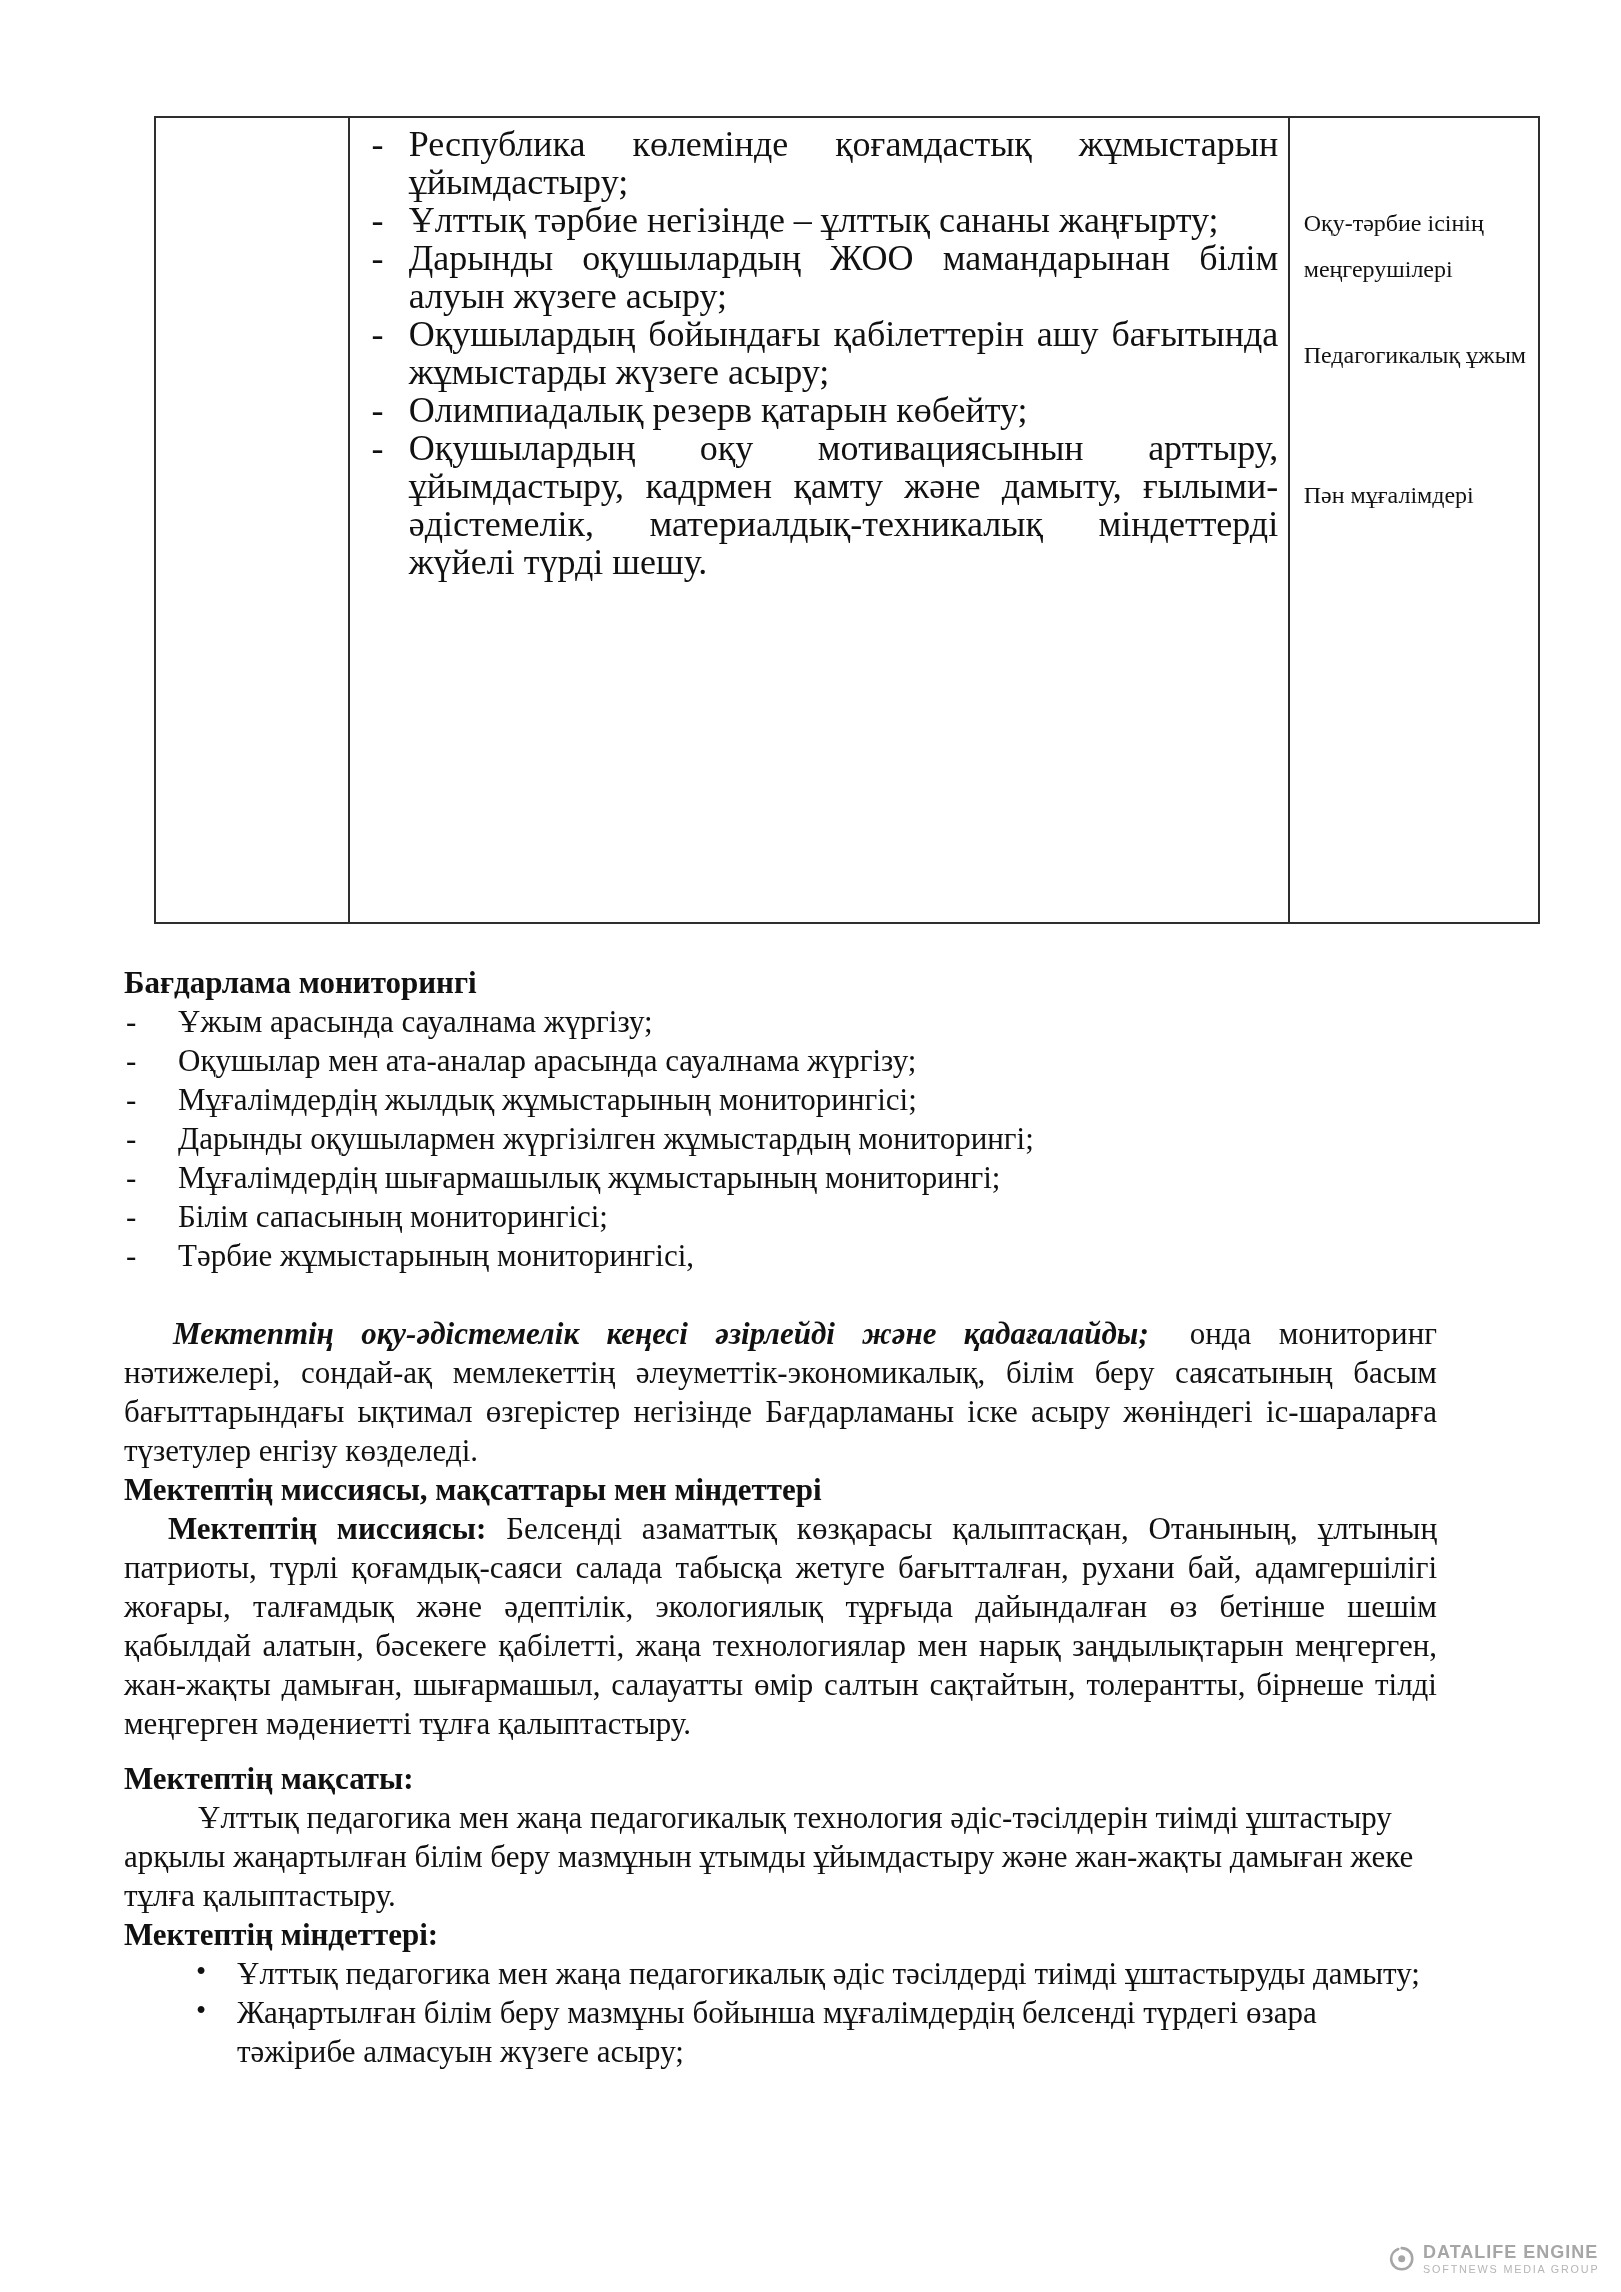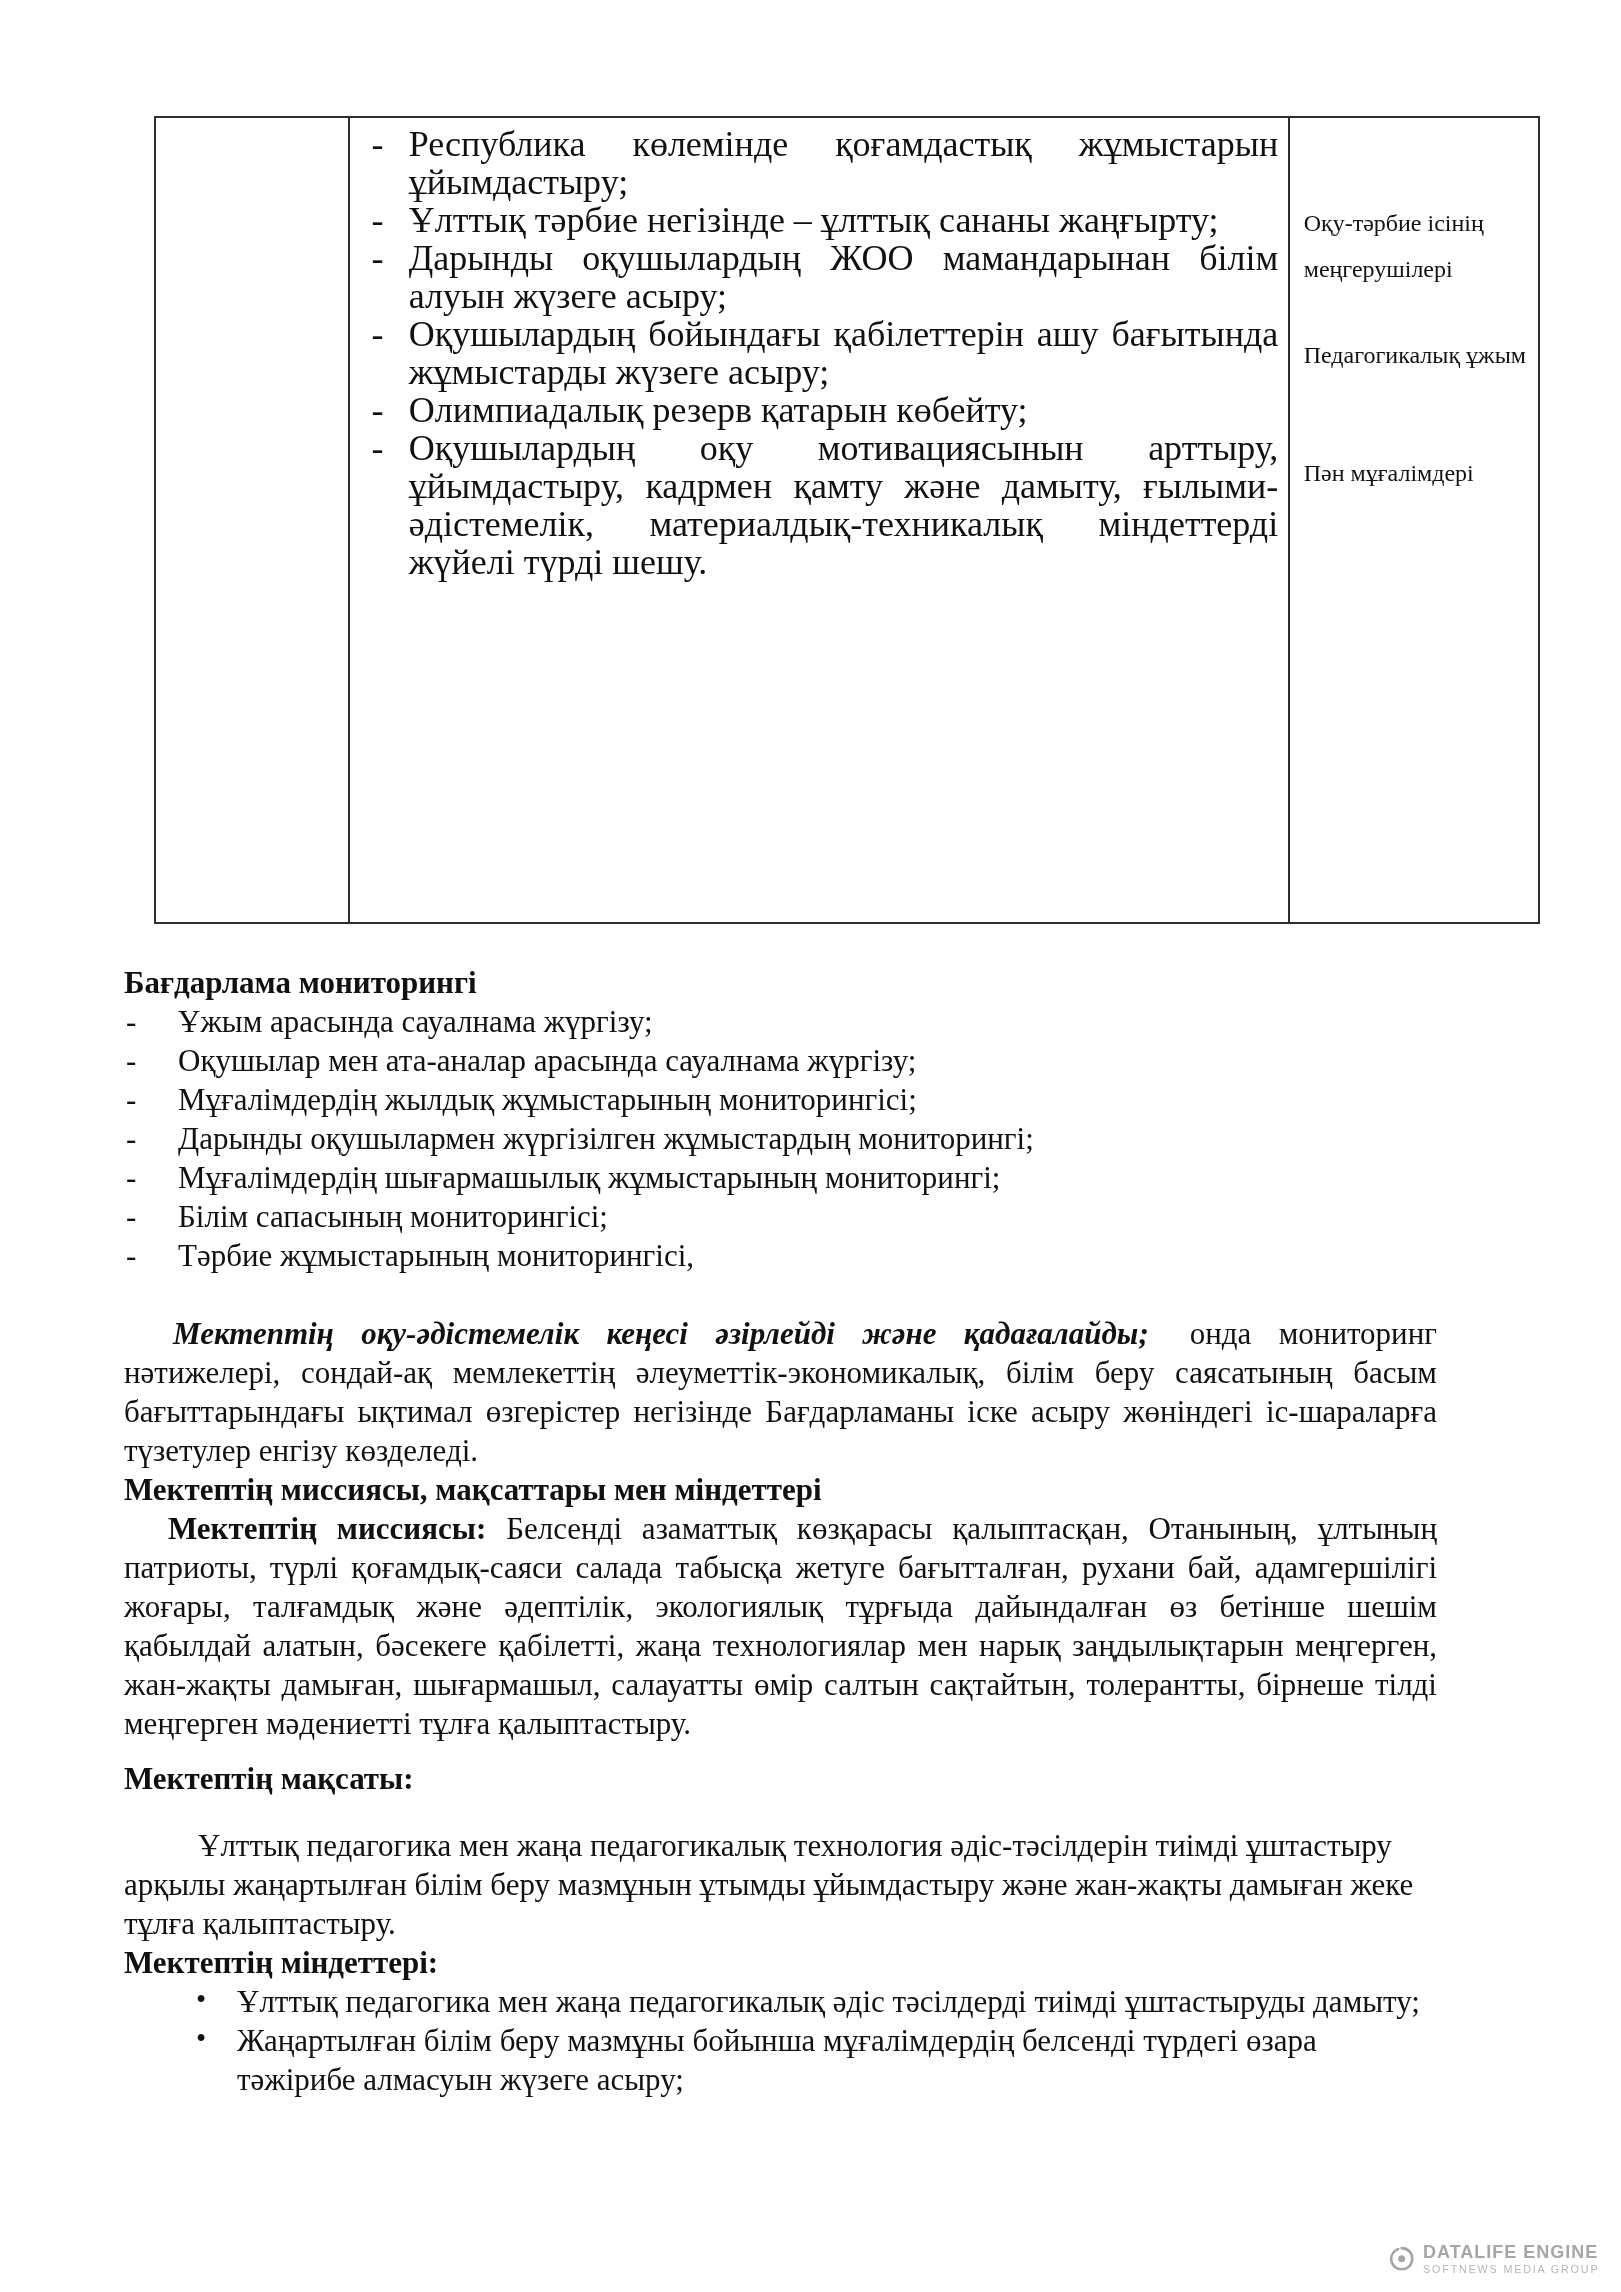--- a/index.html
+++ b/index.html
@@ -53,21 +53,21 @@
     text-align: justify;
     text-align-last: left;
   }
   .task .dash {
     position: absolute;
     left: 5.9px;
     top: 0;
   }
   .resp { display: block; }
   .resp.r2 { margin-top: 40px; }
-  .resp.r3 { margin-top: 72px; }
+  .resp.r3 { margin-top: 94px; }
 
   
   .body-text {
     position: absolute;
     left: 124px;
     top: 963px;
     width: 1313px;
     font-size: 31px;
     line-height: 39px;
   }
@@ -94,21 +94,21 @@
     margin-right: 13.7px;
     margin-top: 40px;
   }
   .mission-para {
     text-indent: 44px;
     text-align: justify;
     text-align-last: left;
   }
   .mission-para .lead { font-weight: bold; }
   .goal-heading { margin-top: 15.7px; }
-  .goal-para { text-indent: 74px; margin-top: 28px; }
+  .goal-para { text-indent: 74px; }
   .obj-item {
     position: relative;
     padding-left: 113px;
   }
   .obj-item .bullet {
     position: absolute;
     left: 72px;
     top: -2px;
     font-size: 29px;
   }

